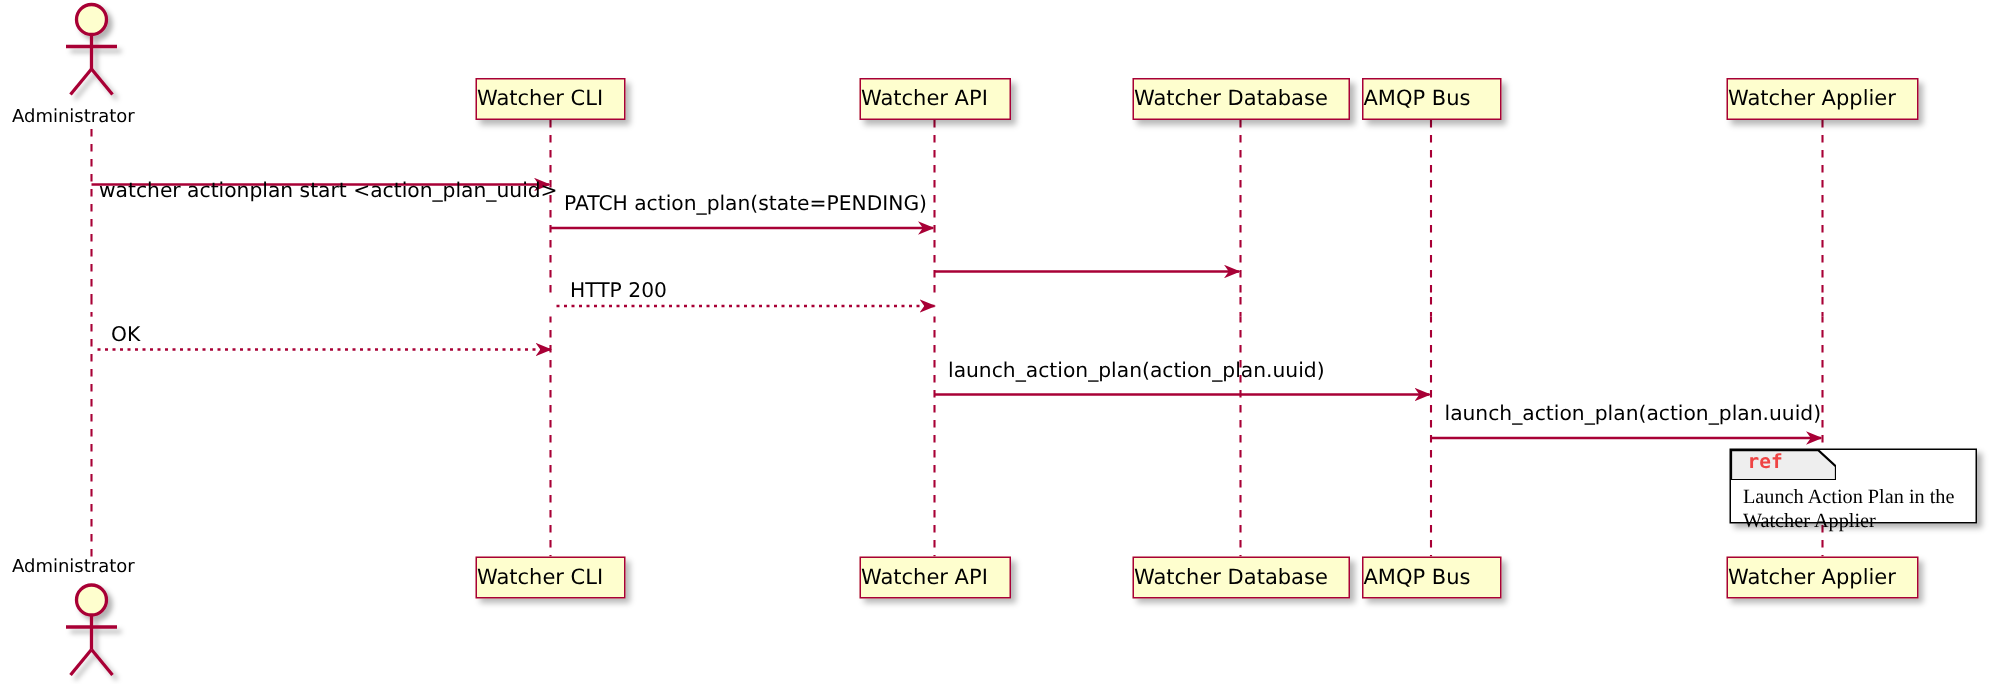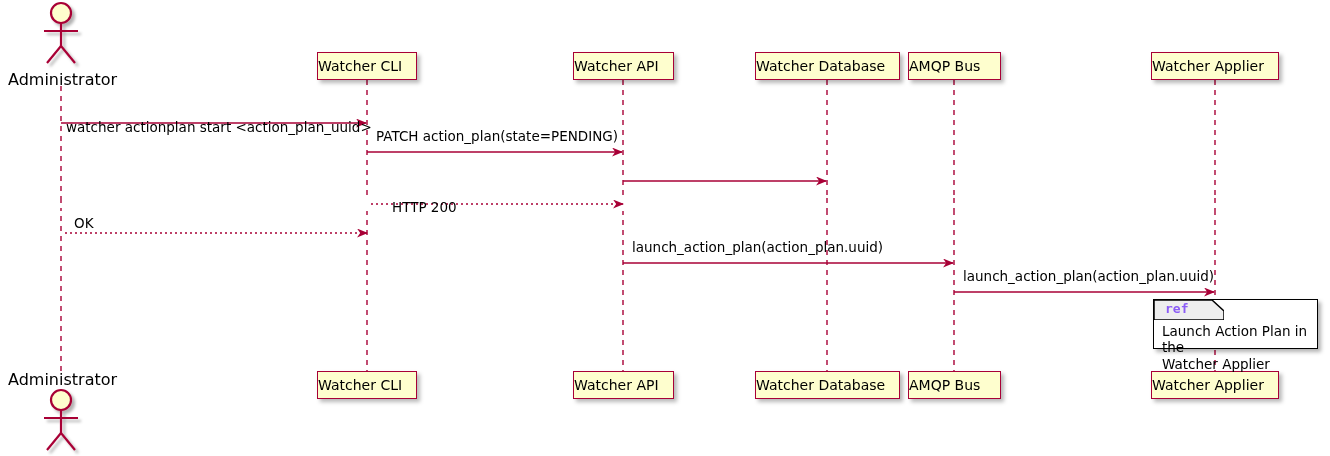--- a/index.html
+++ b/index.html
@@ -40,21 +40,21 @@
     display: flex;
     align-items: center;
     justify-content: flex-start;
     font-size: 14px;
     color: #000000;
     white-space: nowrap;
     height: 28px;
   }
   .actor-label {
     position: absolute;
-    font-size: 16px;
+    font-size: 12px;
     color: #000000;
     white-space: nowrap;
   }
   .ref-frame {
     position: absolute;
     background: #FFFFFF;
     border: 1.5px solid #000000;
     box-sizing: border-box;
     box-shadow: 3px 3px 4px rgba(0,0,0,0.30);
   }
@@ -65,31 +65,32 @@
     height: 20px;
     width: 70px;
   }
   .ref-tab-text {
     position: absolute;
     left: 11px;
     top: 2px;
     font-family: "DejaVu Sans Mono", "Liberation Mono", monospace;
     font-weight: bold;
     font-size: 13px;
-    color: #8b5cf6;
+    color: #ef4444;
     line-height: 1;
   }
   .ref-body {
     position: absolute;
     left: 8px;
     top: 23px;
     font-size: 13.5px;
     color: #000000;
     line-height: 1.22;
     white-space: pre-line;
+    font-family: Liberation Serif, serif;
   }
 </style>
 </head>
 <body>
 
 <div id="diagram">
 
   <svg class="layer" viewBox="0 0 1330 456" xmlns="http://www.w3.org/2000/svg">
     <defs>
       <marker id="arrowSolid" markerWidth="11" markerHeight="9" refX="10" refY="4.5" orient="auto" markerUnits="userSpaceOnUse">
@@ -181,21 +182,21 @@
   </div>
   <div class="participant-box" style="left:908px; top:371px; width:93px;">
     <span>AMQP Bus</span>
   </div>
   <div class="participant-box" style="left:1151px; top:371px; width:128px;">
     <span>Watcher Applier</span>
   </div>
 
   <div class="msg-label" style="left:66px; top:101px;margin-top:20px;">watcher actionplan start &lt;action_plan_uuid&gt;</div>
   <div class="msg-label" style="left:376px; top:130px;">PATCH action_plan(state=PENDING)</div>
-  <div class="msg-label" style="left:392px; top:188px;margin-top:13px;">HTTP 200</div>
+  <div class="msg-label" style="left:380px; top:188px;">HTTP 200</div>
   <div class="msg-label" style="left:74px; top:217px;">OK</div>
   <div class="msg-label" style="left:632px; top:241px;">launch_action_plan(action_plan.uuid)</div>
   <div class="msg-label" style="left:963px; top:270px;">launch_action_plan(action_plan.uuid)</div>
 
   <div class="ref-frame" style="left:1153px; top:299px; width:165px; height:50px;">
     <svg class="ref-tab" viewBox="0 0 70 20" xmlns="http://www.w3.org/2000/svg" preserveAspectRatio="none">
       <path d="M0,0 L58,0 L70,11 L70,20 L0,20 Z" fill="#EEEEEE" stroke="#000000" stroke-width="1.5"></path>
     </svg>
     <div class="ref-tab-text">ref</div>
     <div class="ref-body">Launch Action Plan in the

